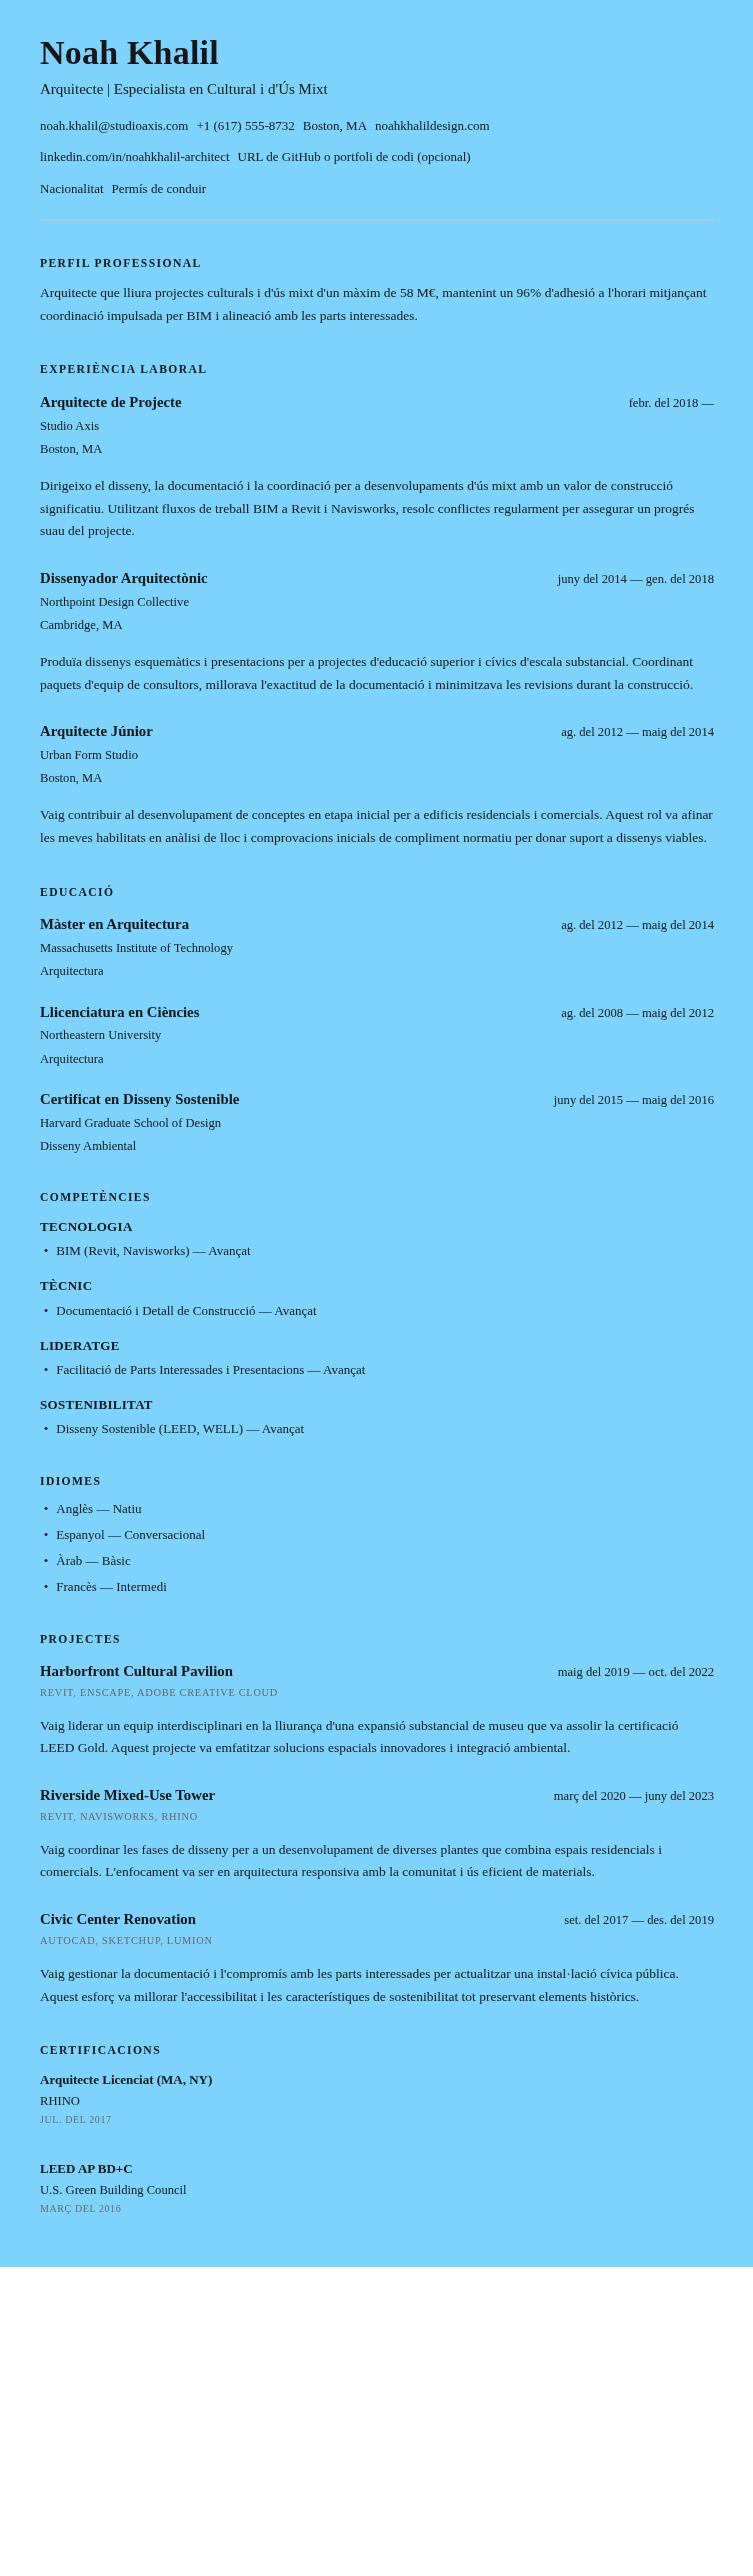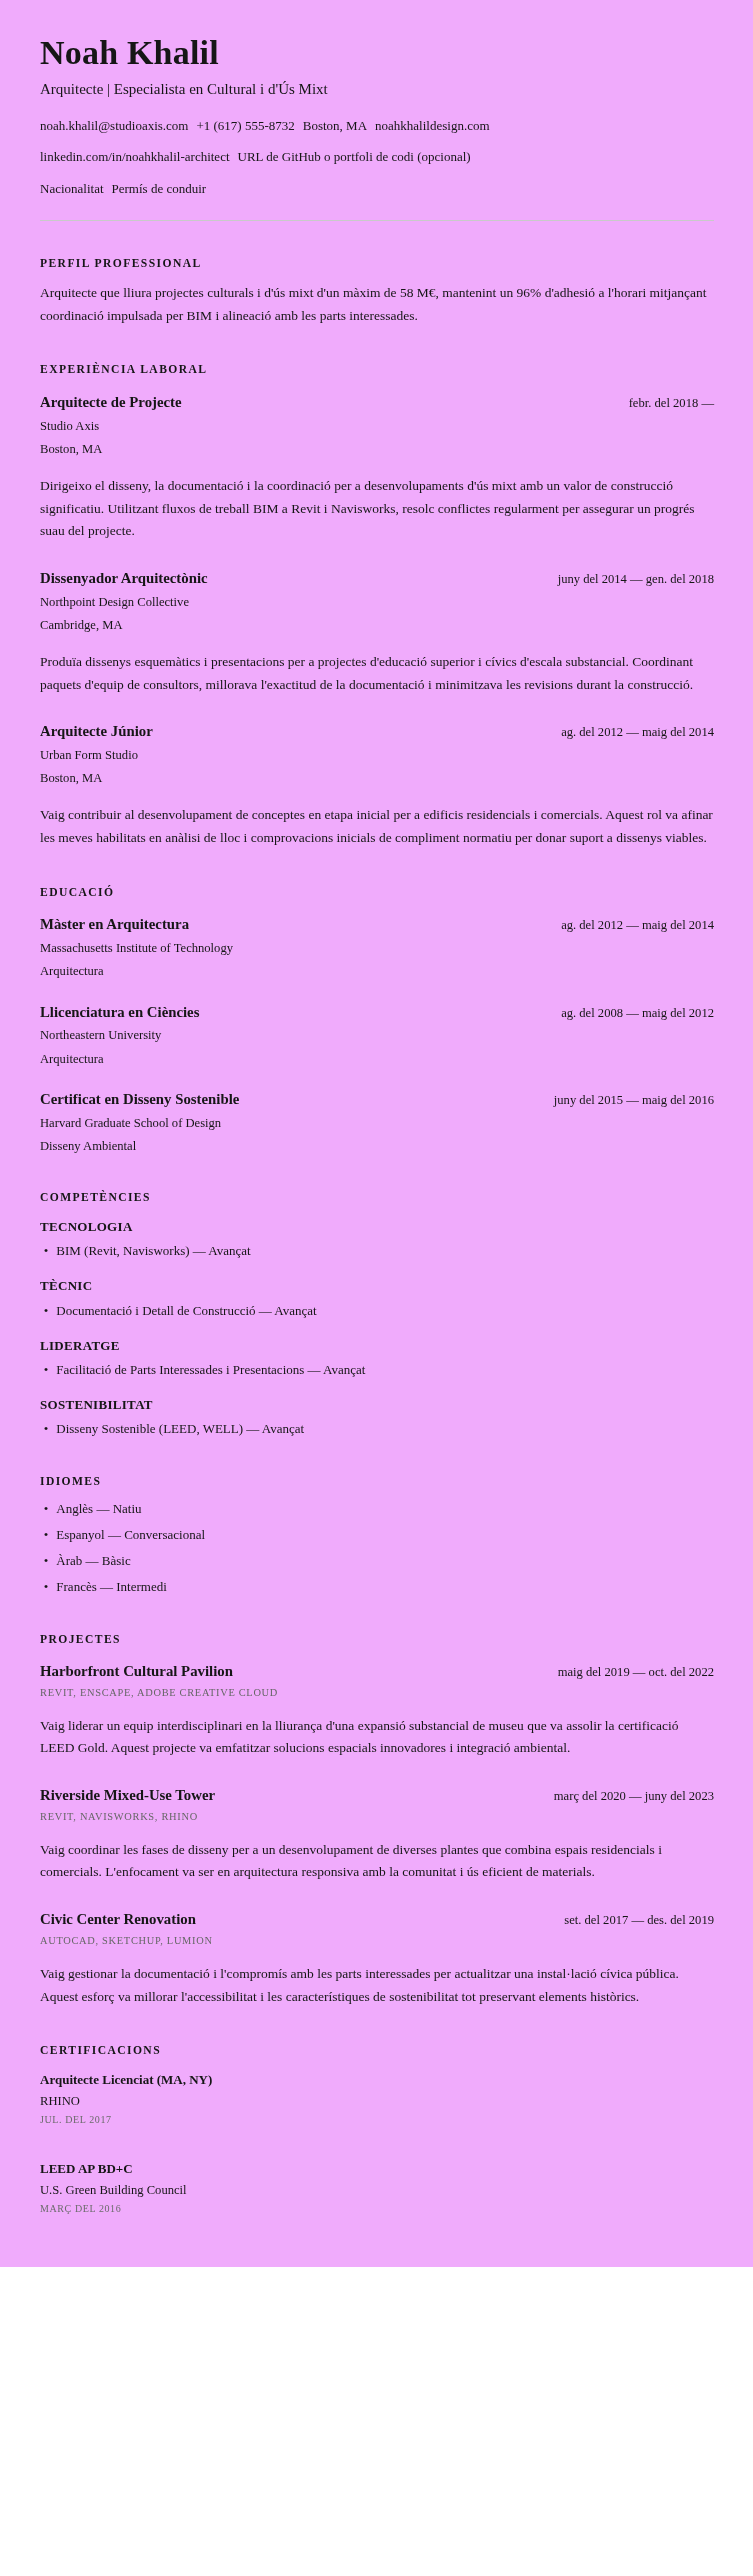--- a/index.html
+++ b/index.html
@@ -6,21 +6,21 @@
   html, body { margin: 0; padding: 0; background: #ffffff; }
   body {
     font-family: "Liberation Serif", "DejaVu Serif", serif;
     color: #161616;
     -webkit-font-smoothing: antialiased;
   }
   .page {
     width: 754px;
     box-sizing: border-box;
     padding: 33px 40px 53px 40px;
-    background: #f0abfc;
+    background: #7dd3fc;
   }
   
   .name {
     font-size: 34px;
     font-weight: 700;
     margin: 0;
     line-height: 1.2;
     letter-spacing: 0.2px;
   }
   .headline {

